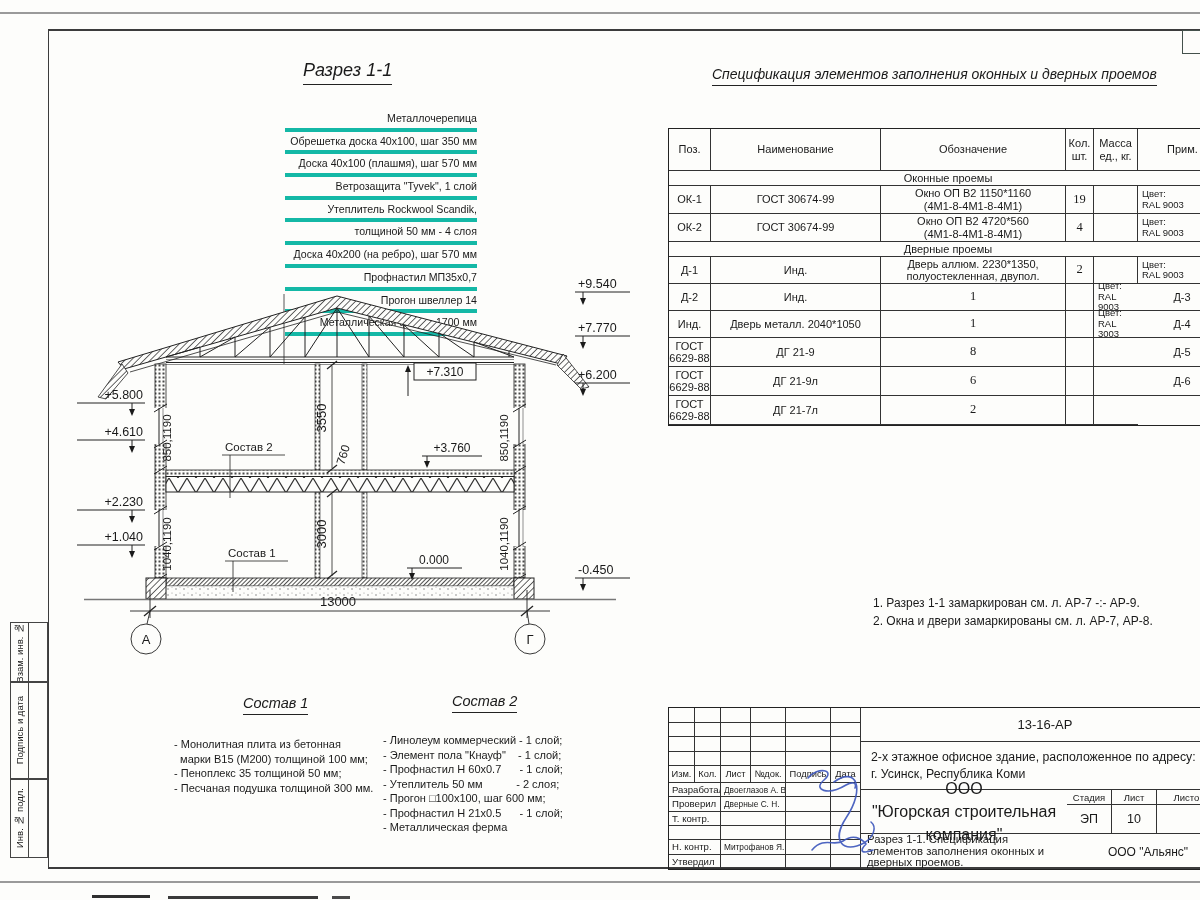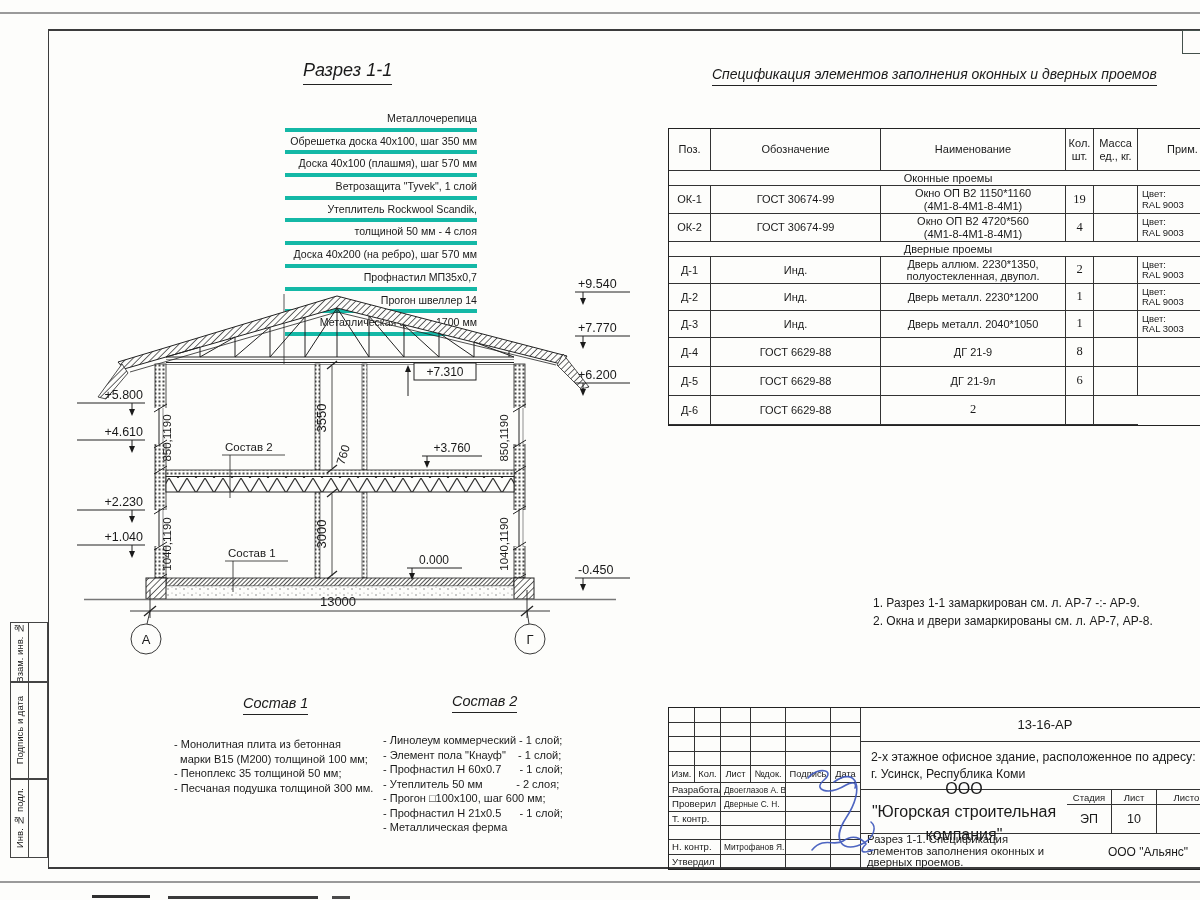--- a/index.html
+++ b/index.html
@@ -295,22 +295,22 @@
       <text x="460" y="376" text-anchor="middle" font-size="13" stroke="none">Г</text>
     </g>
   </svg>
 
   <div class="abs" style="left:712px;top:66px;font-size:14px;">
     <span class="title-it">Спецификация элементов заполнения оконных и дверных проемов</span>
   </div>
 
   <div class="spec">
     <div class="tc hdr">Поз.</div>
+    <div class="tc hdr">Наименование</div>
     <div class="tc hdr">Обозначение</div>
-    <div class="tc hdr">Наименование</div>
     <div class="tc hdr">Кол.
 шт.</div>
     <div class="tc hdr">Масса
 ед., кг.</div>
     <div class="tc hdr last">Прим.</div>
 
     <div class="tc sec">Оконные проемы</div>
 
     <div class="tc">ОК-1</div>
     <div class="tc">ГОСТ 30674-99</div>
@@ -336,21 +336,20 @@
     <div class="tc">Инд.</div>
     <div class="tc">Дверь аллюм. 2230*1350,
 полуостекленная, двупол.</div>
     <div class="tc qty">2</div>
     <div class="tc"></div>
     <div class="tc note last">Цвет:
 RAL 9003</div>
 
     <div class="tc">Д-2</div>
     <div class="tc">Инд.</div>
-    <div class="tc">Дверь металл. 2230*1200</div>
     <div class="tc qty">1</div>
     <div class="tc"></div>
     <div class="tc note last">Цвет:
 RAL 9003</div>
 
     <div class="tc">Д-3</div>
     <div class="tc">Инд.</div>
     <div class="tc">Дверь металл. 2040*1050</div>
     <div class="tc qty">1</div>
     <div class="tc"></div>
@@ -366,20 +365,21 @@
 
     <div class="tc">Д-5</div>
     <div class="tc">ГОСТ 6629-88</div>
     <div class="tc">ДГ 21-9л</div>
     <div class="tc qty">6</div>
     <div class="tc"></div>
     <div class="tc note last"></div>
 
     <div class="tc">Д-6</div>
     <div class="tc">ГОСТ 6629-88</div>
+    <div class="tc">ДГ 21-7л</div>
     <div class="tc qty">2</div>
     <div class="tc"></div>
     <div class="tc note last"></div>
   </div>
 
   <div class="abs" style="left:873px;top:594px;font-size:12px;line-height:1.5;">
     <div>1. Разрез 1-1 замаркирован см. л. АР-7 -:- АР-9.</div>
     <div>2. Окна и двери замаркированы см. л. АР-7, АР-8.</div>
   </div>
 

